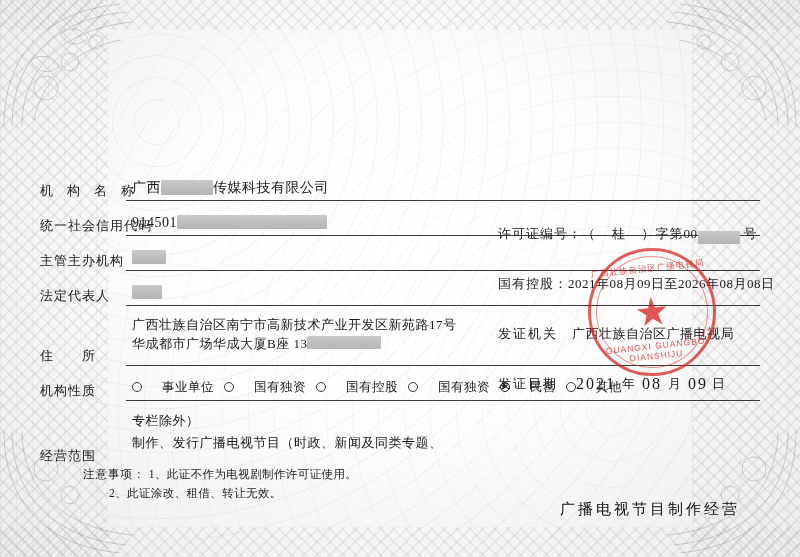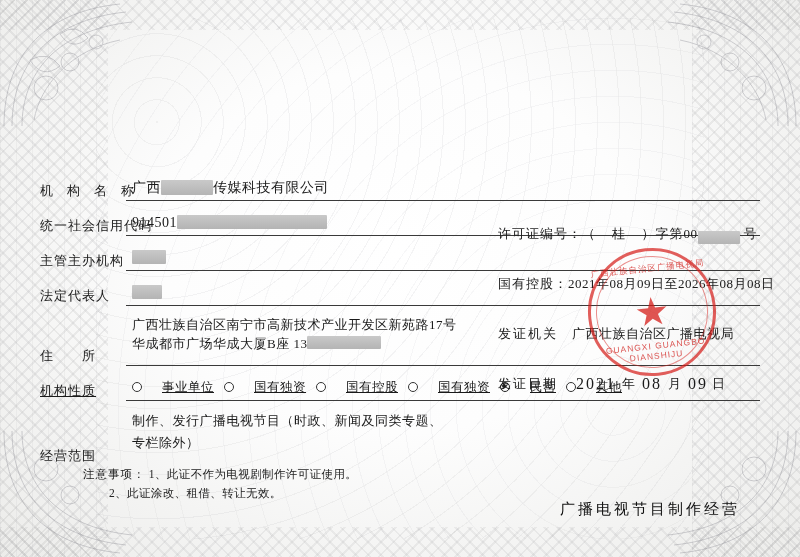--- a/index.html
+++ b/index.html
@@ -366,21 +366,21 @@
     </div>
 
     <div class="row">
       <div class="lbl">住　　所</div>
       <div class="val left-col double">
         <div>广西壮族自治区南宁市高新技术产业开发区新苑路17号</div>
         <div><span>华成都市广场华成大厦B座 13</span><span class="redact" style="width:74px;height:13px">██████</span></div>
       </div>
     </div>
 
-    <div class="row" style="margin-top:4px;text-decoration:underline;">
+    <div class="row" style="margin-top:4px;">
       <div class="lbl">机构性质</div>
       <div class="val left-col">
         <div class="radio-line">
           <span class="radio-opt">
               <span class="circle"></span>
               <span>事业单位</span>
             </span>
           <span class="radio-opt">
               <span class="circle"></span>
               <span>国有独资</span>
@@ -401,22 +401,22 @@
               <span class="circle"></span>
               <span>其他</span>
             </span>
         </div>
       </div>
     </div>
 
     <div class="row" style="margin-top:6px;">
       <div class="lbl">经营范围</div>
       <div class="val left-col noline double">
+        <div style="line-height:22px;">专栏除外）</div>
         <div style="line-height:22px;">制作、发行广播电视节目（时政、新闻及同类专题、</div>
-        <div style="line-height:22px;">专栏除外）</div>
       </div>
     </div>
 
   </div>
 
   <div class="right-area">
 
     <div class="rrow">
       <span class="rlbl">许可证编号：（</span>
       <span class="rval" style="padding:0 16px;">桂</span>

